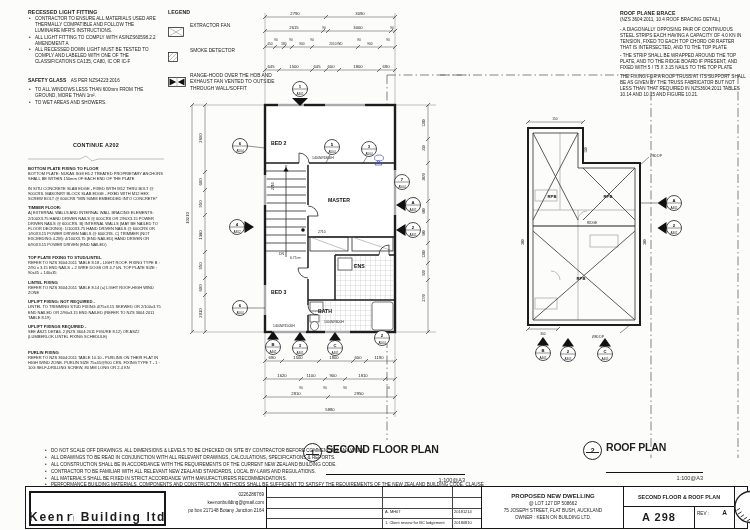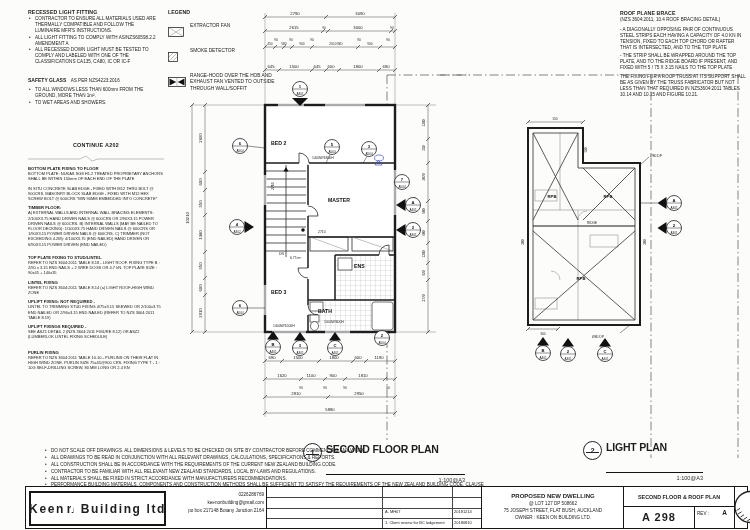--- a/index.html
+++ b/index.html
@@ -32,21 +32,21 @@
            display:flex;align-items:center;justify-content:center;font-size:7.5px;font-weight:bold;
            position:relative;background:#fff;}
   .pt-circ i{position:absolute;left:2px;right:2px;top:60%;border-top:.7px solid #222;}
   .pt-right{margin-left:4px;flex:1;}
   .pt-name{font-size:10.5px;font-weight:bold;letter-spacing:-.2px;border-bottom:1.6px solid #111;
            padding-bottom:19px;white-space:nowrap;}
   .pt-scale{font-size:5.6px;text-align:right;margin-top:1.5px;color:#333;}
   
   .tb{position:absolute;left:25px;top:486px;width:721px;height:41px;border:1.2px solid #161616;background:#fff;}
   .tb-logo{position:absolute;left:3px;top:4px;width:133px;height:31px;border:2px solid #161616;
-           display:flex;align-items:center;justify-content:center;}
+           display:flex;align-items:flex-end;justify-content:center;}
   .tb-logo .lg1,.tb-logo .lg2{font-weight:bold;font-size:12px;letter-spacing:1.6px;white-space:pre;}
   .oicon{width:11px;height:11px;border-radius:50%;background:#1b1b1b;display:inline-block;
          position:relative;margin:0 0 0 2px;vertical-align:-1px;}
   .oicon::before{content:"";position:absolute;left:2px;right:2px;top:4.6px;height:1.8px;background:#fff;}
   .oicon::after{content:"";position:absolute;top:2px;bottom:2px;left:4.6px;width:1.8px;background:#fff;}
   .tb-contact{position:absolute;left:139px;top:4px;width:99px;text-align:right;font-size:4.6px;line-height:1.7;color:#222;}
   .tb-rev{position:absolute;left:240px;top:0;width:215px;height:41px;border-left:1px solid #161616;}
   .tb-rev .vl{position:absolute;top:0;bottom:0;border-left:.6px solid #444;}
   .tb-rev .hl{position:absolute;left:0;right:0;border-top:.6px solid #444;}
   .tb-rev .cell{position:absolute;font-size:4px;white-space:nowrap;overflow:hidden;color:#222;}
@@ -521,21 +521,21 @@
       <div class="pt-name">SECOND FLOOR PLAN</div>
       <div class="pt-scale">1:100@A3</div>
     </div>
   </div>
   <div class="plan-title" style="left:583px;top:441px;width:120px">
     <div class="pt-circ">
       <span>2</span>
         <i></i>
     </div>
     <div class="pt-right">
-      <div class="pt-name">LIGHT PLAN</div>
+      <div class="pt-name">ROOF PLAN</div>
       <div class="pt-scale">1:100@A3</div>
     </div>
   </div>
 
   <div class="gn-vert">GENERAL NOTES</div>
   <div class="note gn" style="left:44px;top:447px;width:442px">
     <ul class="bl">
       <li>DO NOT SCALE OFF DRAWINGS. ALL DIMENSIONS &amp; LEVELS TO BE CHECKED ON SITE BY CONTRACTOR BEFORE COMMENCING ANY WORK.</li>
       <li>ALL DRAWINGS TO BE READ IN CONJUNCTION WITH ALL RELEVANT DRAWINGS, CALCULATIONS, SPECIFICATIONS &amp; REPORTS.</li>
       <li>ALL CONSTRUCTION SHALL BE IN ACCORDANCE WITH THE REQUIREMENTS OF THE CURRENT NEW ZEALAND BUILDING CODE.</li>

